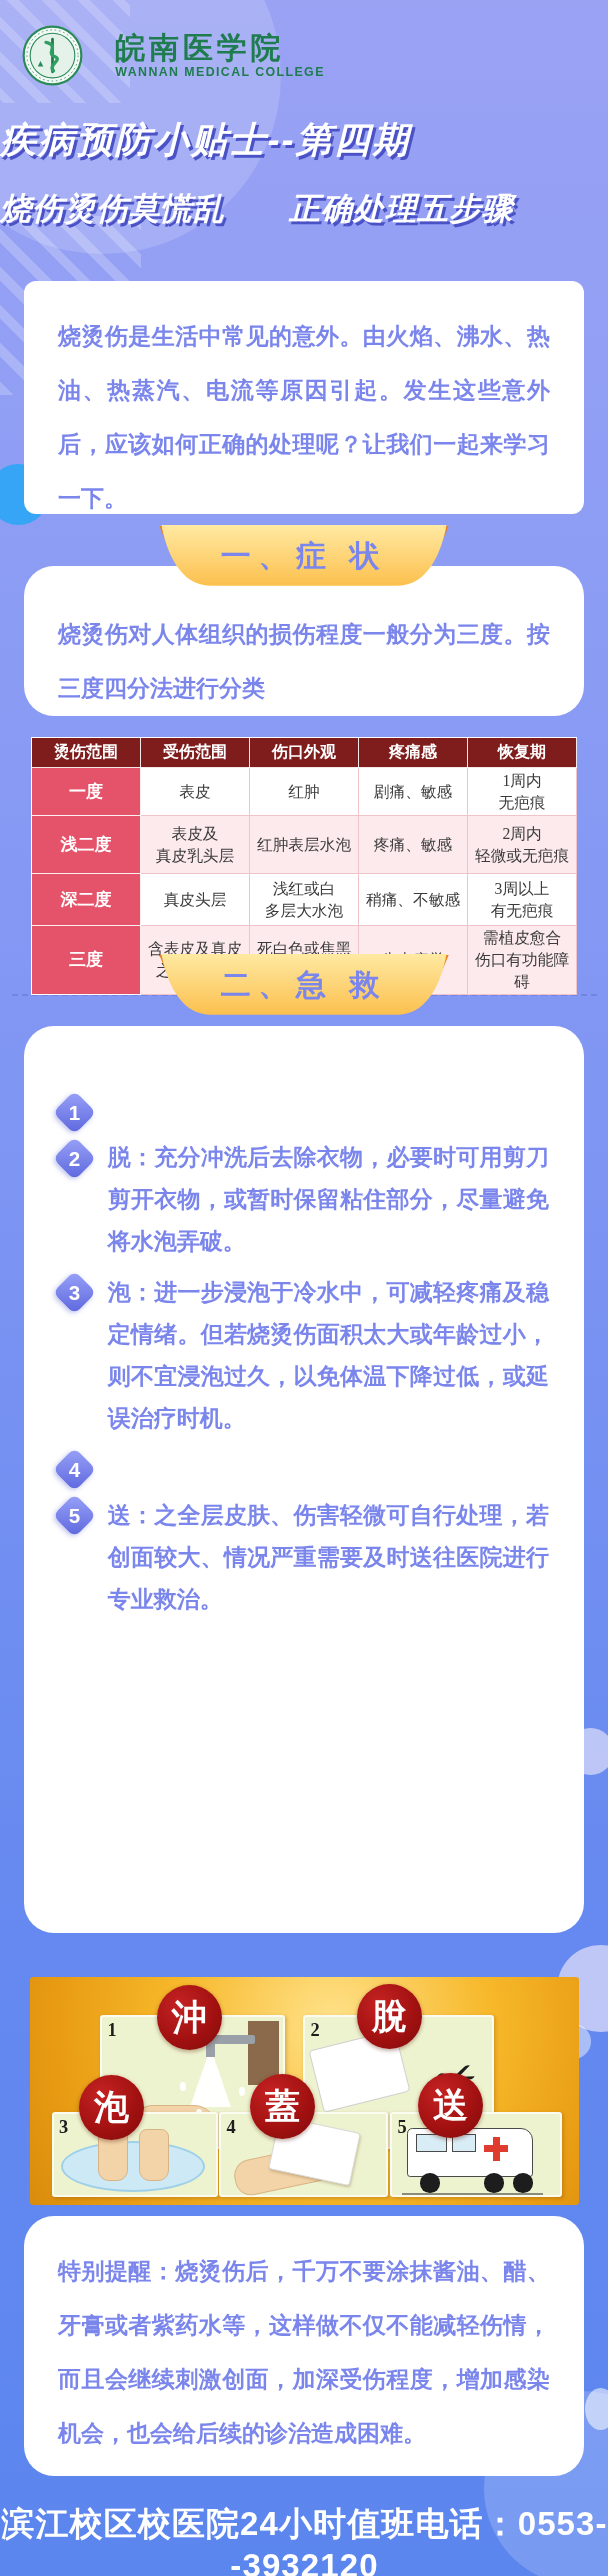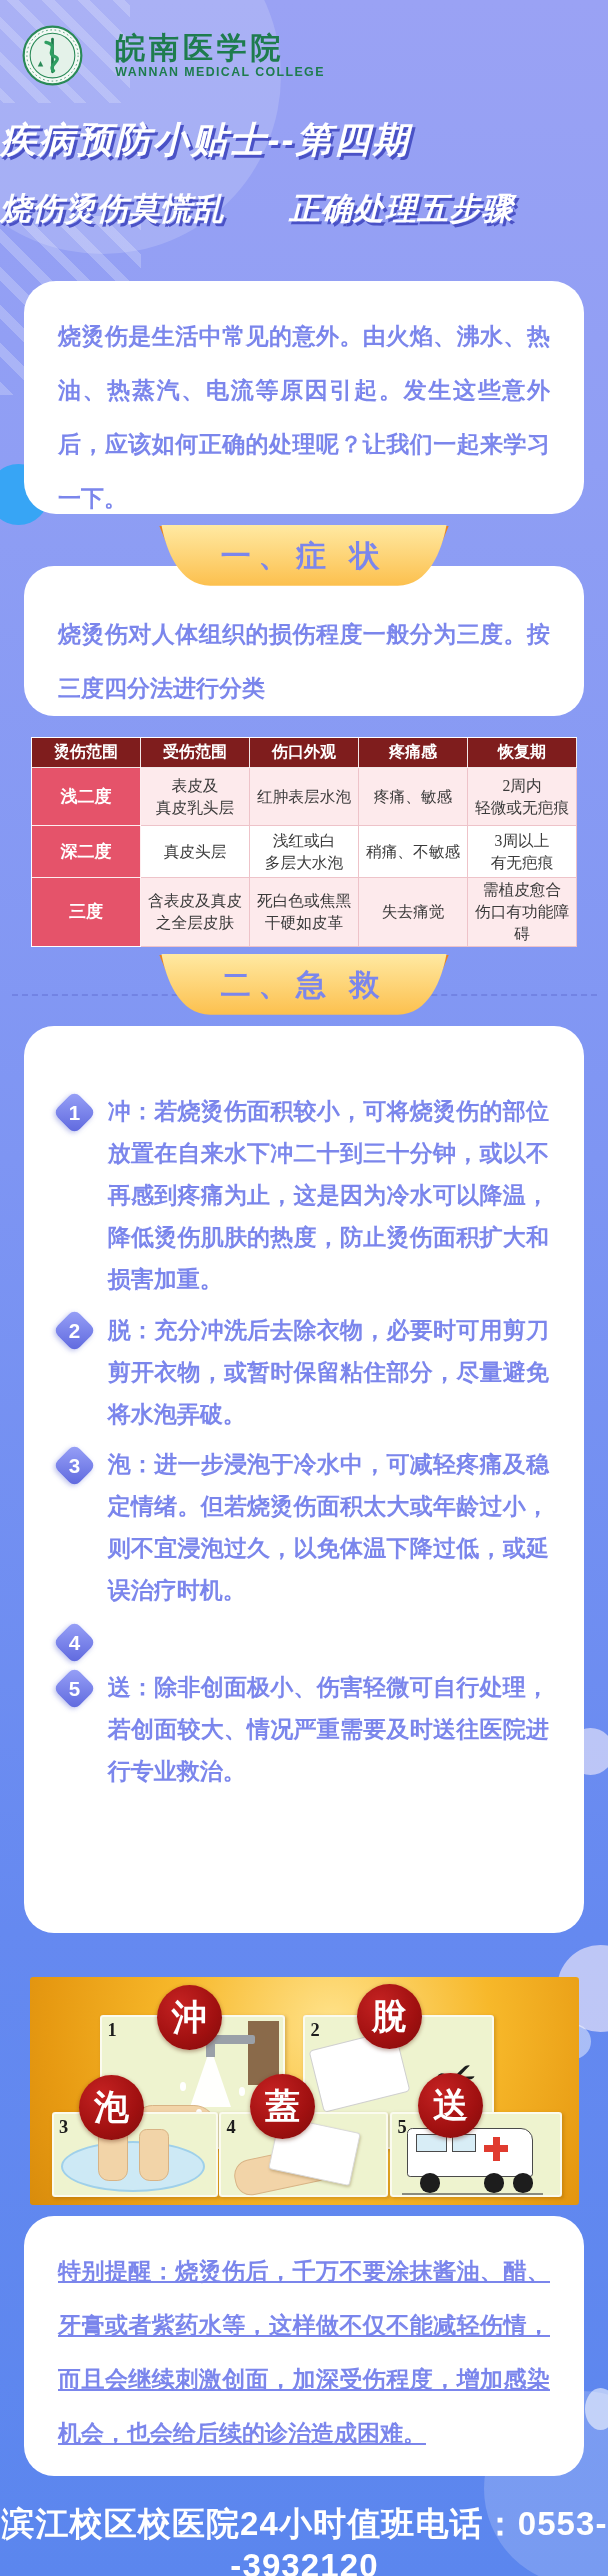--- a/index.html
+++ b/index.html
@@ -33,29 +33,29 @@
   .logo-en{color:#1e7c4e;font-size:12.4px;letter-spacing:1.4px;margin-top:2.2px;font-weight:bold;}
 
   .big-title{position:absolute;left:0;width:100%;text-align:left;z-index:3;
     color:#ffffff;font-weight:bold;font-style:italic;
     text-shadow:2.7px 3.2px 0 #4a52c6;}
   .title-1{top:116px;font-size:36px;letter-spacing:2.2px;}
   .title-2{top:188px;font-size:31px;letter-spacing:1.1px;}
 
   
   .card{position:absolute;left:24px;width:560px;background:#ffffff;z-index:2;overflow:hidden;}
-  .card-intro{top:281px;height:233px;border-radius:32px;}
+  .card-intro{top:281px;height:233px;border-radius:12px;}
   .card-symptom{top:566px;height:150px;border-radius:30px;}
   .card-rescue{top:1026px;height:907px;border-radius:30px;}
   .card-reminder{top:2216px;height:260px;border-radius:30px;}
 
   .body-text{color:#7b86ec;font-weight:bold;font-size:23px;line-height:54px;
     padding:28px 34px 0 34px;text-align:justify;}
   .card-symptom .body-text{padding-top:41px;}
-  .card-reminder .body-text{text-decoration:underline;}
+  .card-reminder .body-text{}
 
   
   .badge{position:absolute;left:155px;width:298px;height:64px;z-index:5;}
   .badge svg{position:absolute;left:0;top:0;}
   .badge-label{position:absolute;left:0;top:10.8px;width:100%;text-align:center;
     color:#7b86ec;font-weight:bold;font-size:30px;letter-spacing:7.6px;}
   .badge-1{top:525px;}
   .badge-2{top:954px;}
 
   
@@ -197,20 +197,28 @@
 
 <table class="sym">
   <tbody>
       <tr style="height:30px;">
     <th>烫伤范围</th>
     <th>受伤范围</th>
     <th>伤口外观</th>
     <th>疼痛感</th>
     <th>恢复期</th>
   </tr>
+  <tr style="height:48px;" class="row-plain">
+    <td class="lv">一度</td>
+    <td class="dc">表皮</td>
+    <td class="dc">红肿</td>
+    <td class="dc">剧痛、敏感</td>
+    <td class="dc">1周内
+无疤痕</td>
+  </tr>
   <tr style="height:58px;" class="row-alt">
     <td class="lv">浅二度</td>
     <td class="dc">表皮及
 真皮乳头层</td>
     <td class="dc">红肿表层水泡</td>
     <td class="dc">疼痛、敏感</td>
     <td class="dc">2周内
 轻微或无疤痕</td>
   </tr>
   <tr style="height:52px;" class="row-plain">
@@ -249,21 +257,20 @@
   </svg>
   <div class="badge-label">二、急 救</div>
 </div>
 
 <div class="card card-rescue">
   <div class="steps">
     <div class="step">
       <div class="dia">
           <span>1</span>
         </div>
-      <div class="step-text">冲：若烧烫伤面积较小，可将烧烫伤的部位放置在自来水下冲二十到三十分钟，或以不再感到疼痛为止，这是因为冷水可以降温，降低烫伤肌肤的热度，防止烫伤面积扩大和损害加重。</div>
     </div>
     <div class="step">
       <div class="dia">
           <span>2</span>
         </div>
       <div class="step-text">脱：充分冲洗后去除衣物，必要时可用剪刀剪开衣物，或暂时保留粘住部分，尽量避免将水泡弄破。</div>
     </div>
     <div class="step">
       <div class="dia">
           <span>3</span>
@@ -272,21 +279,21 @@
     </div>
     <div class="step">
       <div class="dia">
           <span>4</span>
         </div>
     </div>
     <div class="step">
       <div class="dia">
           <span>5</span>
         </div>
-      <div class="step-text">送：除非创面极小、伤害轻微可自行处理，若创面较大、情况严重需要及时送往医院进行专业救治。</div>
+      <div class="step-text">送：之全层皮肤、伤害轻微可自行处理，若创面较大、情况严重需要及时送往医院进行专业救治。</div>
     </div>
   </div>
 </div>
 
 <div class="illu">
   <div class="panel p1">
     <span class="pn">1</span>
     <div class="art p1-wall"></div>
     <div class="art p1-pipe"></div>
     <div class="art p1-spout"></div>

